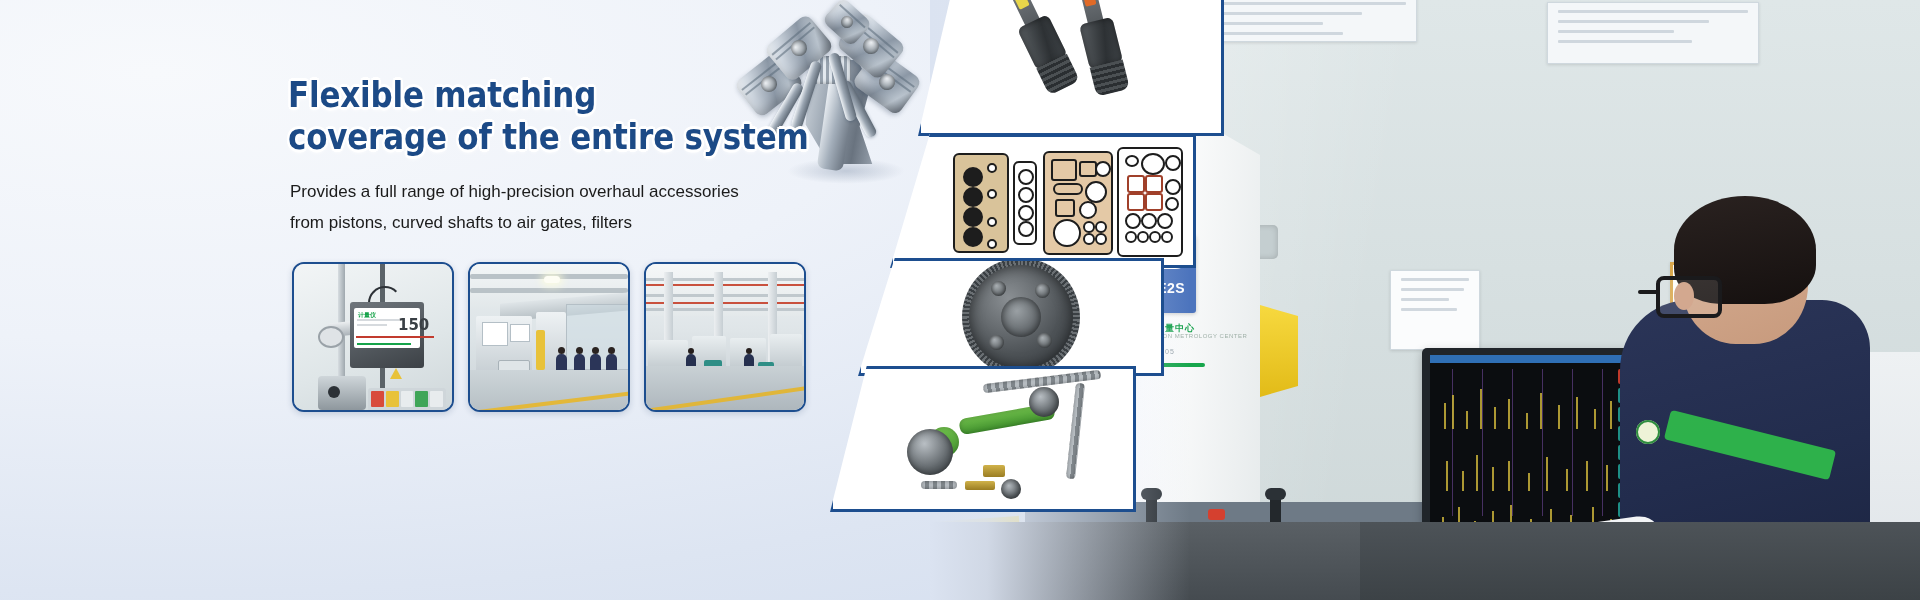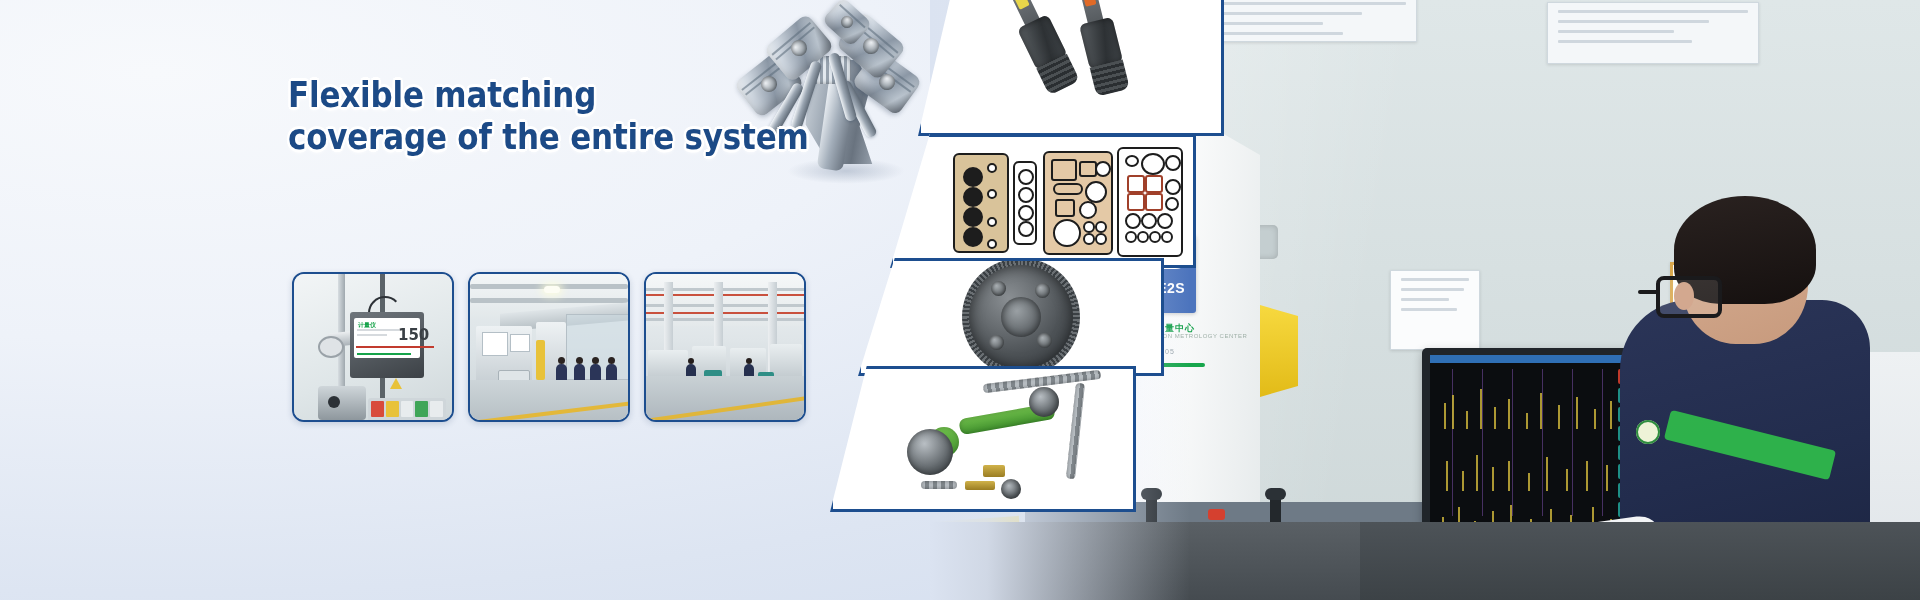--- a/index.html
+++ b/index.html
@@ -220,21 +220,21 @@
       0 3px 5px rgba(255,255,255,.9);
   }
   .headline .l2{display:block;}
   .subtitle{
     position:absolute;left:290px;top:176px;width:560px;
     font-size:17px;line-height:31px;color:#1b1b1b;
   }
   .subtitle span{display:block}
 
   
-  .thumbs{position:absolute;left:292px;top:272px;width:520px;height:148px;}
+  .thumbs{position:absolute;left:292px;top:262px;width:520px;height:148px;}
   .thumb{
     position:absolute;top:0;width:158px;height:146px;
     border:2px solid #1d4e8f;border-radius:12px;overflow:hidden;
     box-shadow:0 2px 6px rgba(25,55,100,.18);background:#e9edf0;
   }
   .t1{left:0}.t2{left:176px}.t3{left:352px}
 
   
   .t1 .bg{position:absolute;inset:0;background:linear-gradient(160deg,#f2f5f6,#dfe6e8 60%,#cfd7da)}
   .t1 .pole{position:absolute;left:44px;top:0;width:7px;height:120px;background:linear-gradient(90deg,#d7dde1,#9fa8ae)}
@@ -574,20 +574,24 @@
     <div class="rod" style="left:66px;top:52px;height:70px;transform:rotate(18deg)"></div>
     <div class="rod" style="left:118px;top:70px;height:62px;transform:rotate(-28deg)"></div>
     <div class="rod" style="left:102px;top:44px;height:70px;transform:rotate(-16deg)"></div>
   </div>
 
   <div class="headline">
     <span>Flexible matching</span>
     <span class="l2">coverage of the entire system</span>
   </div>
 
+  <div class="subtitle">
+    <span>Provides a full range of high-precision overhaul accessories</span>
+    <span>from pistons, curved shafts to air gates, filters</span>
+  </div>
 
   <div class="thumbs">
 
     <div class="thumb t1">
       <div class="bg"></div>
       <div class="pole"></div>
       <div class="pole2"></div>
       <div class="cable"></div>
       <div class="arm"></div>
       <div class="arm2"></div>

